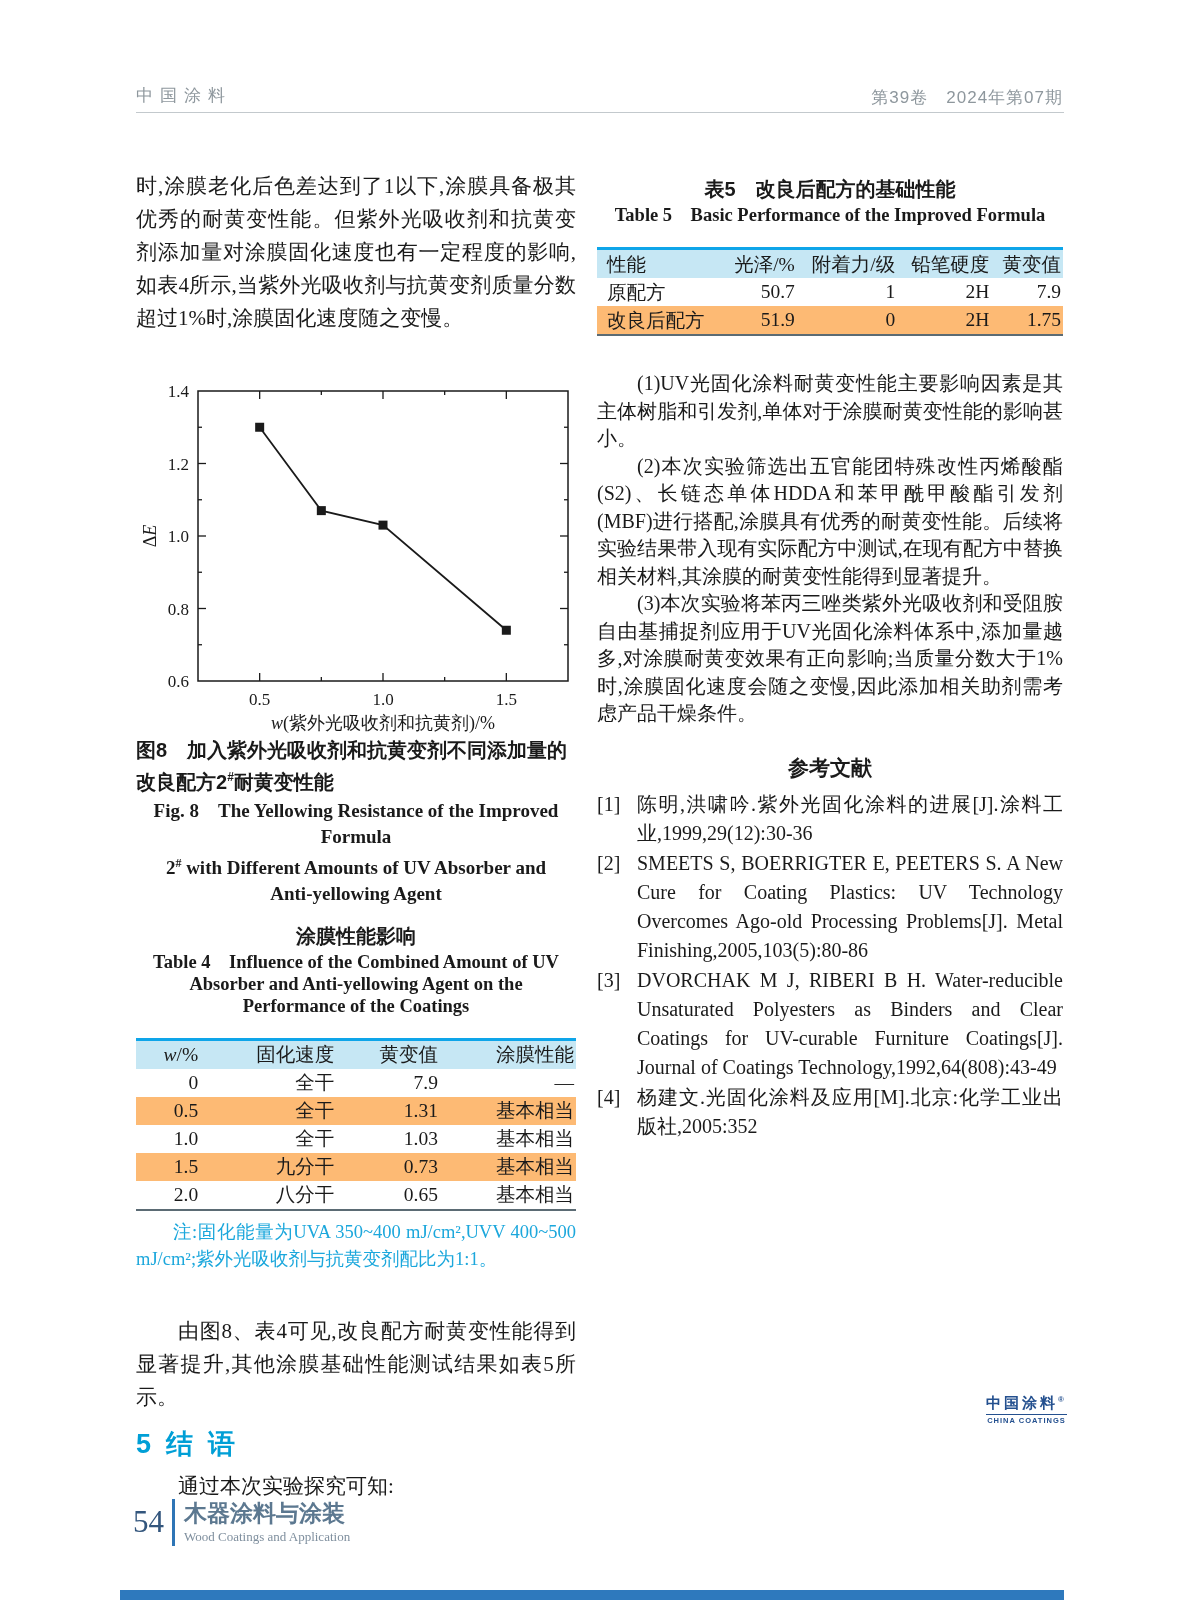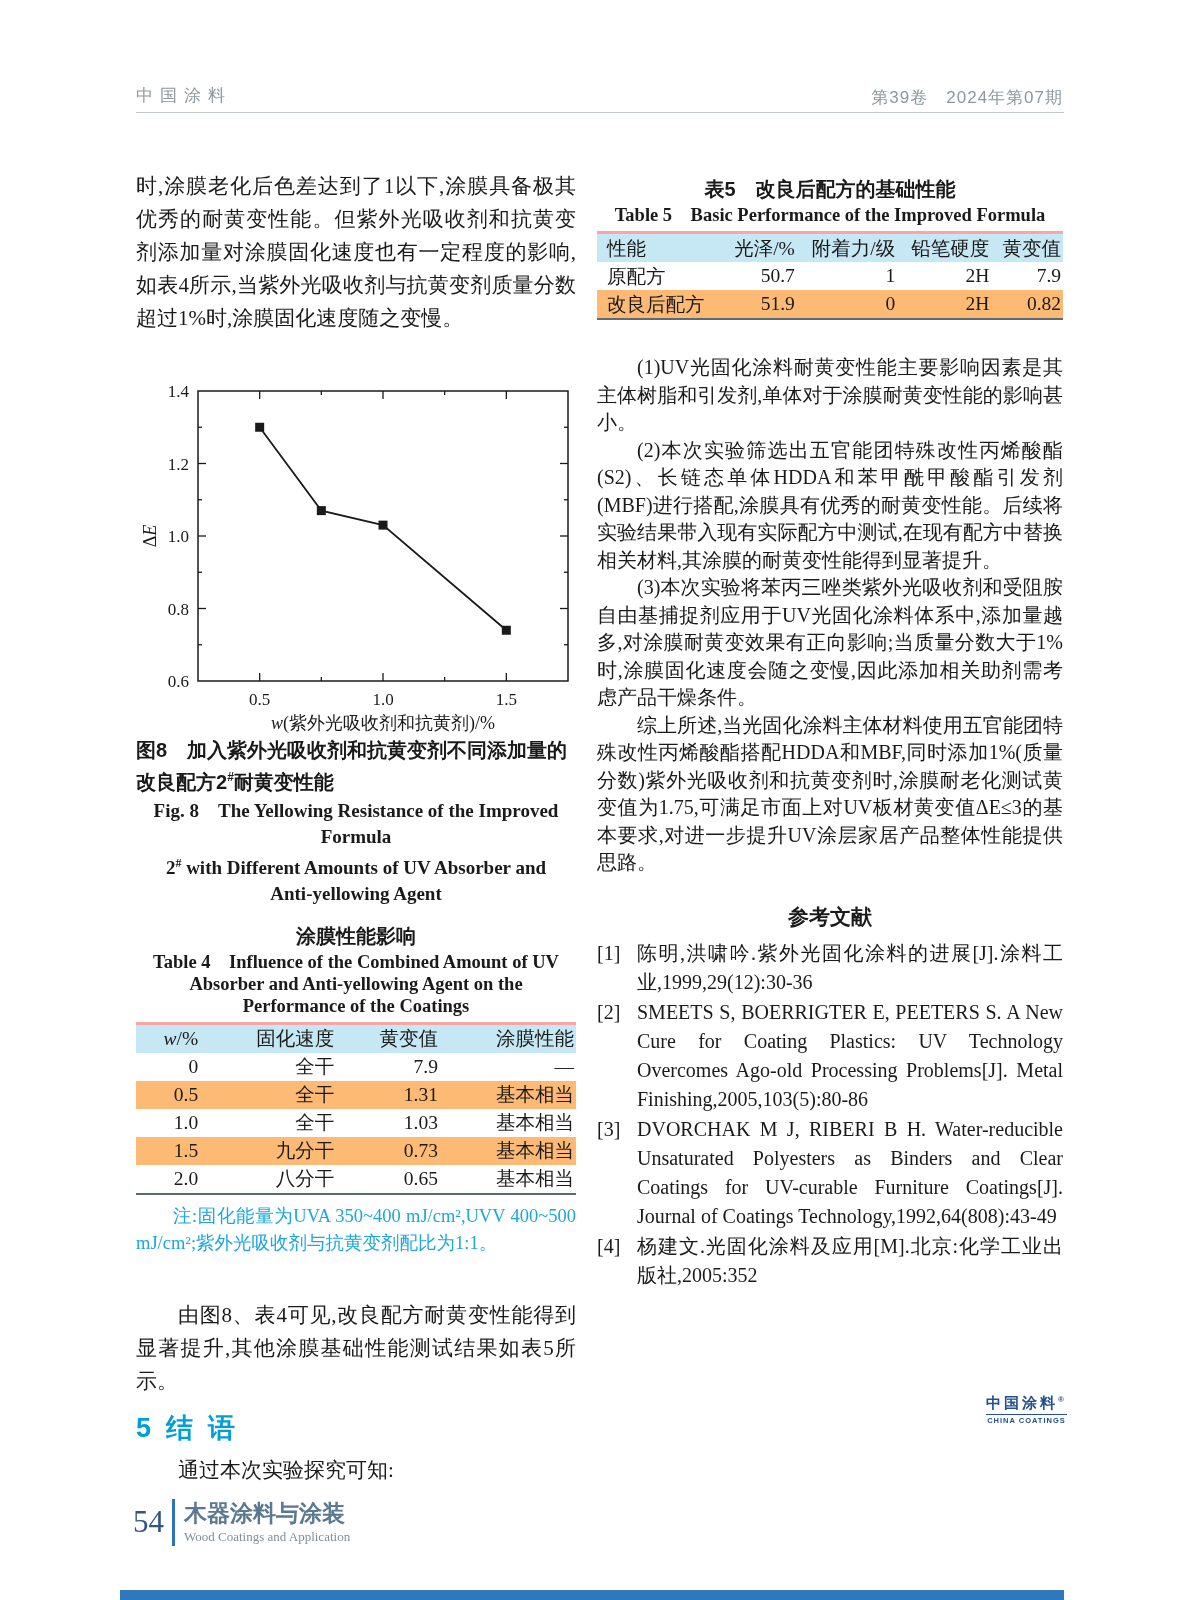--- a/index.html
+++ b/index.html
@@ -28,22 +28,22 @@
              font-weight:bold;font-size:20px;line-height:27px;}
   .figcap-en{margin-top:2px;text-align:center;font-family:"Liberation Serif",serif;
              font-weight:bold;font-size:19px;line-height:26px;}
   sup{font-size:12px;}
 
   
   .tabcap-zh{margin-top:16px;text-align:center;font-family:"Liberation Sans",sans-serif;
              font-weight:bold;font-size:20px;line-height:27px;}
   .tabcap-en{margin-top:1px;text-align:center;font-family:"Liberation Serif",serif;
              font-weight:bold;font-size:18.5px;line-height:22px;}
-  table.data-table{width:100%;border-collapse:collapse;margin-top:5px;
-             border-top:3px solid #fca5a5;border-bottom:2px solid #5b6b74;
+  table.data-table{width:100%;border-collapse:collapse;margin-top:21px;
+             border-top:3px solid #0ea5e9;border-bottom:2px solid #5b6b74;
              font-size:19.5px;}
   table.data-table th,table.data-table td{font-weight:normal;text-align:right;
              height:28px;padding:0 2px;}
   table.data-table thead tr{background:#c6e7f4;}
   table.data-table tbody tr.row-blue{background:#fdba74;}
   table.t5 th:first-child,table.t5 td:first-child{text-align:left;padding-left:10px;}
   .tab-note{margin-top:8px;font-size:18.5px;line-height:27px;color:#1ba7dc;
             text-align:justify;text-indent:2em;}
 
   .sec-heading{margin-top:12px;font-family:"Liberation Sans",sans-serif;font-weight:bold;
@@ -219,30 +219,29 @@
             <td>50.7</td>
             <td>1</td>
             <td>2H</td>
             <td>7.9</td>
           </tr>
           <tr class="row-blue">
             <td>改良后配方</td>
             <td>51.9</td>
             <td>0</td>
             <td>2H</td>
-            <td>0.82</td>
+            <td>1.75</td>
           </tr>
         </tbody>
     </table>
 
     <div class="r-pars">
         <p>(1)UV光固化涂料耐黄变性能主要影响因素是其主体树脂和引发剂,单体对于涂膜耐黄变性能的影响甚小。</p>
         <p>(2)本次实验筛选出五官能团特殊改性丙烯酸酯(S2)、长链态单体HDDA和苯甲酰甲酸酯引发剂(MBF)进行搭配,涂膜具有优秀的耐黄变性能。后续将实验结果带入现有实际配方中测试,在现有配方中替换相关材料,其涂膜的耐黄变性能得到显著提升。</p>
         <p>(3)本次实验将苯丙三唑类紫外光吸收剂和受阻胺自由基捕捉剂应用于UV光固化涂料体系中,添加量越多,对涂膜耐黄变效果有正向影响;当质量分数大于1%时,涂膜固化速度会随之变慢,因此添加相关助剂需考虑产品干燥条件。</p>
-        <p>综上所述,当光固化涂料主体材料使用五官能团特殊改性丙烯酸酯搭配HDDA和MBF,同时添加1%(质量分数)紫外光吸收剂和抗黄变剂时,涂膜耐老化测试黄变值为1.75,可满足市面上对UV板材黄变值ΔE≤3的基本要求,对进一步提升UV涂层家居产品整体性能提供思路。</p>
       </div>
 
     <div class="refs-title">参考文献</div>
     <div class="refs">
         <div class="ref-item">
           <span class="ref-num">[1]</span>
           <div class="ref-text">陈明,洪啸吟.紫外光固化涂料的进展[J].涂料工业,1999,29(12):30-36</div>
         </div>
         <div class="ref-item">
           <span class="ref-num">[2]</span>

